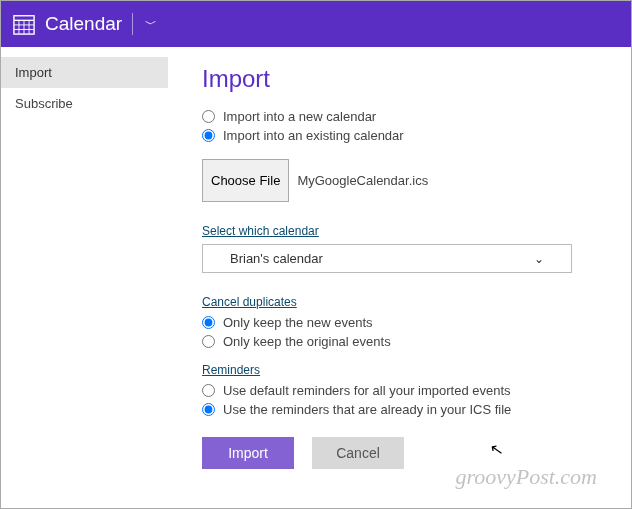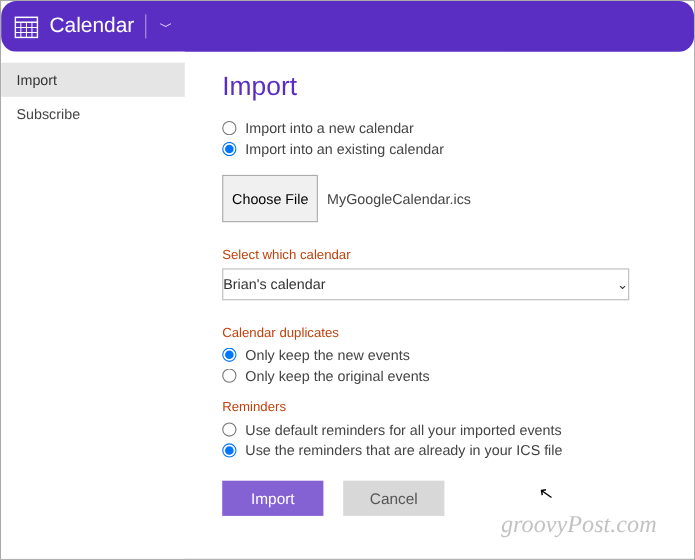--- a/index.html
+++ b/index.html
@@ -15,21 +15,20 @@
   }
   .header {
     background: #5b2ec3;
     color: #fff;
     height: 46px;
     display: flex;
     align-items: center;
     padding: 0 12px;
     font-size: 19px;
     font-weight: 300;
-    border-radius: 14px;
   }
   .cal-icon {
     width: 22px;
     height: 22px;
     margin-right: 10px;
     display: inline-block;
   }
   .divider {
     width: 1px;
     height: 22px;
@@ -98,28 +97,29 @@
     font-family: inherit;
     cursor: pointer;
     margin-right: 8px;
   }
   .file-name {
     font-size: 13px;
     color: #444;
   }
   .section-label {
     font-size: 12px;
-    color: #c2410c;
+    color: #0c4a6e;
     margin-bottom: 6px;
     margin-top: 8px;
+    text-decoration: underline;
   }
   .select-box {
     width: 370px;
     border: 1px solid #bbb;
-    padding: 6px 0;
+    padding: 6px 27px;
     font-size: 13px;
     display: flex;
     justify-content: space-between;
     align-items: center;
     cursor: pointer;
     margin-bottom: 22px;
     background: #fff;
   }
   .select-box .chev {
     font-size: 12px;
@@ -215,21 +215,21 @@
       <button class="choose-file-btn">Choose File</button>
       <span class="file-name">MyGoogleCalendar.ics</span>
     </div>
 
     <div class="section-label">Select which calendar</div>
     <div class="select-box">
       <span>Brian's calendar</span>
       <span class="chev">⌄</span>
     </div>
 
-    <div class="section-label">Calendar duplicates</div>
+    <div class="section-label">Cancel duplicates</div>
     <div class="radio-group">
       <label class="radio-row">
         <input type="radio" name="dup" checked="" style="">
         <span>Only keep the new events</span>
       </label>
       <label class="radio-row">
         <input type="radio" name="dup" style="">
         <span>Only keep the original events</span>
       </label>
     </div>

